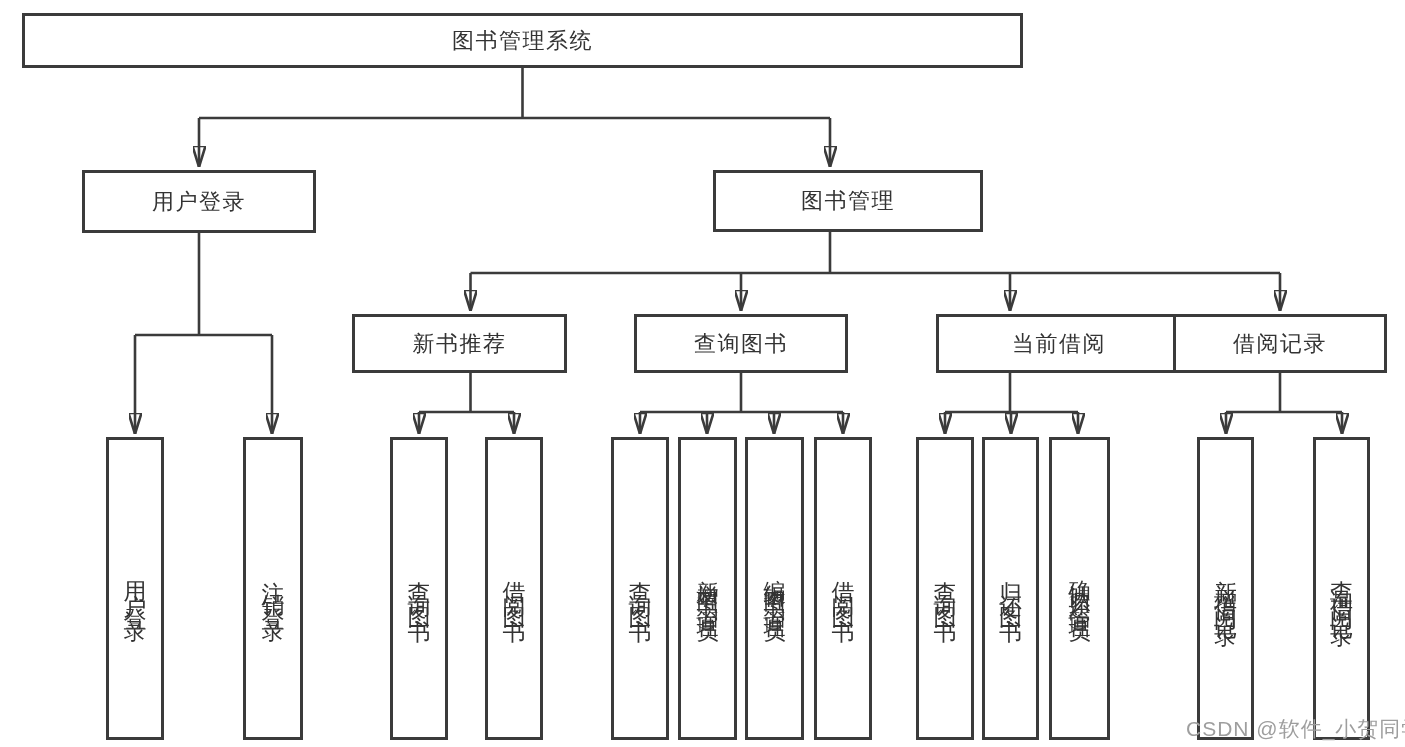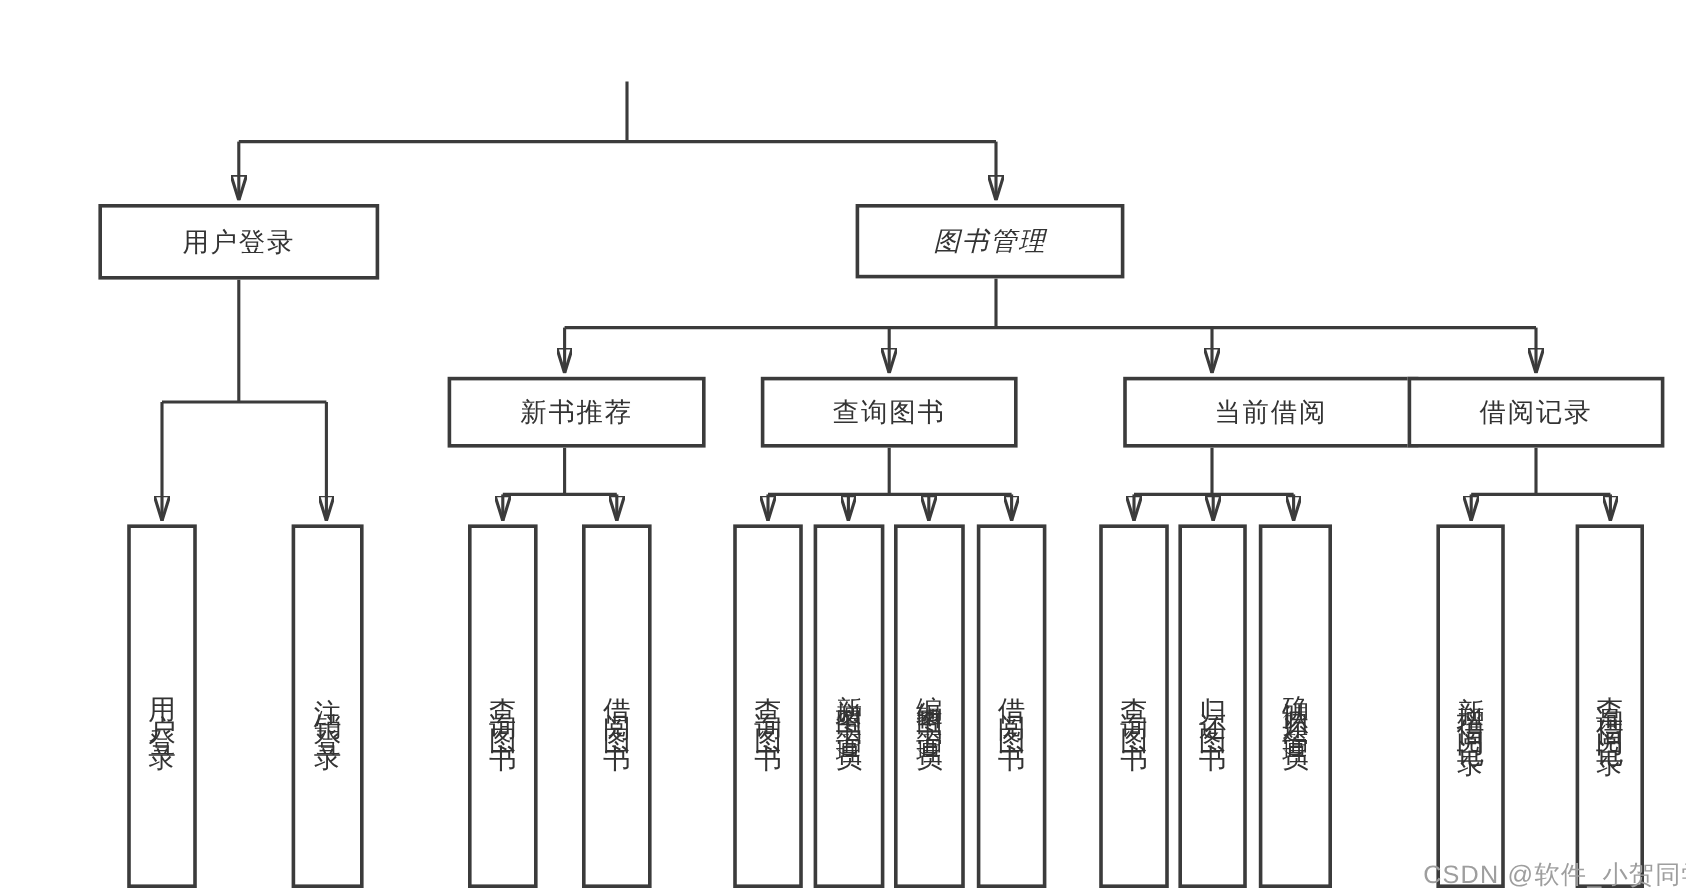--- a/index.html
+++ b/index.html
@@ -51,25 +51,26 @@
     <line x1="707" y1="412" x2="707" y2="434" marker-end="url(#ah)"></line>
     <line x1="774" y1="412" x2="774" y2="434" marker-end="url(#ah)"></line>
     <line x1="843" y1="412" x2="843" y2="434" marker-end="url(#ah)"></line>
     <line x1="945" y1="412" x2="945" y2="434" marker-end="url(#ah)"></line>
     <line x1="1011" y1="412" x2="1011" y2="434" marker-end="url(#ah)"></line>
     <line x1="1078" y1="412" x2="1078" y2="434" marker-end="url(#ah)"></line>
     <line x1="1226" y1="412" x2="1226" y2="434" marker-end="url(#ah)"></line>
     <line x1="1342" y1="412" x2="1342" y2="434" marker-end="url(#ah)"></line>
   </svg>
 
+  <div class="box h" style="left:22px;top:13px;width:1001px;height:55px;">图书管理系统</div>
 
   <div class="box h" style="left:82px;top:170px;width:234px;height:63px;">用户登录</div>
-  <div class="box h" style="left:713px;top:170px;width:224px;height:62px;font-style:italic;">图书管理</div>
+  <div class="box h" style="left:713px;top:170px;width:270px;height:62px;">图书管理</div>
 
-  <div class="box h" style="left:373px;top:314px;width:215px;height:59px;text-align:right;">新书推荐</div>
+  <div class="box h" style="left:352px;top:314px;width:215px;height:59px;text-align:right;">新书推荐</div>
   <div class="box h" style="left:634px;top:314px;width:214px;height:59px;">查询图书</div>
   <div class="box h" style="left:902px;top:314px;width:246px;height:59px;margin-left:34px;">当前借阅</div>
   <div class="box h" style="left:1173px;top:314px;width:214px;height:59px;">借阅记录</div>
 
   <div class="box v v-s" style="left:106px;top:437px;width:58px;height:303px;">用户登录</div>
   <div class="box v v-s" style="left:243px;top:437px;width:60px;height:303px;">注销登录</div>
 
   <div class="box v v-s" style="left:390px;top:437px;width:58px;height:303px;">查询图书</div>
   <div class="box v v-s" style="left:485px;top:437px;width:58px;height:303px;">借阅图书</div>
 

